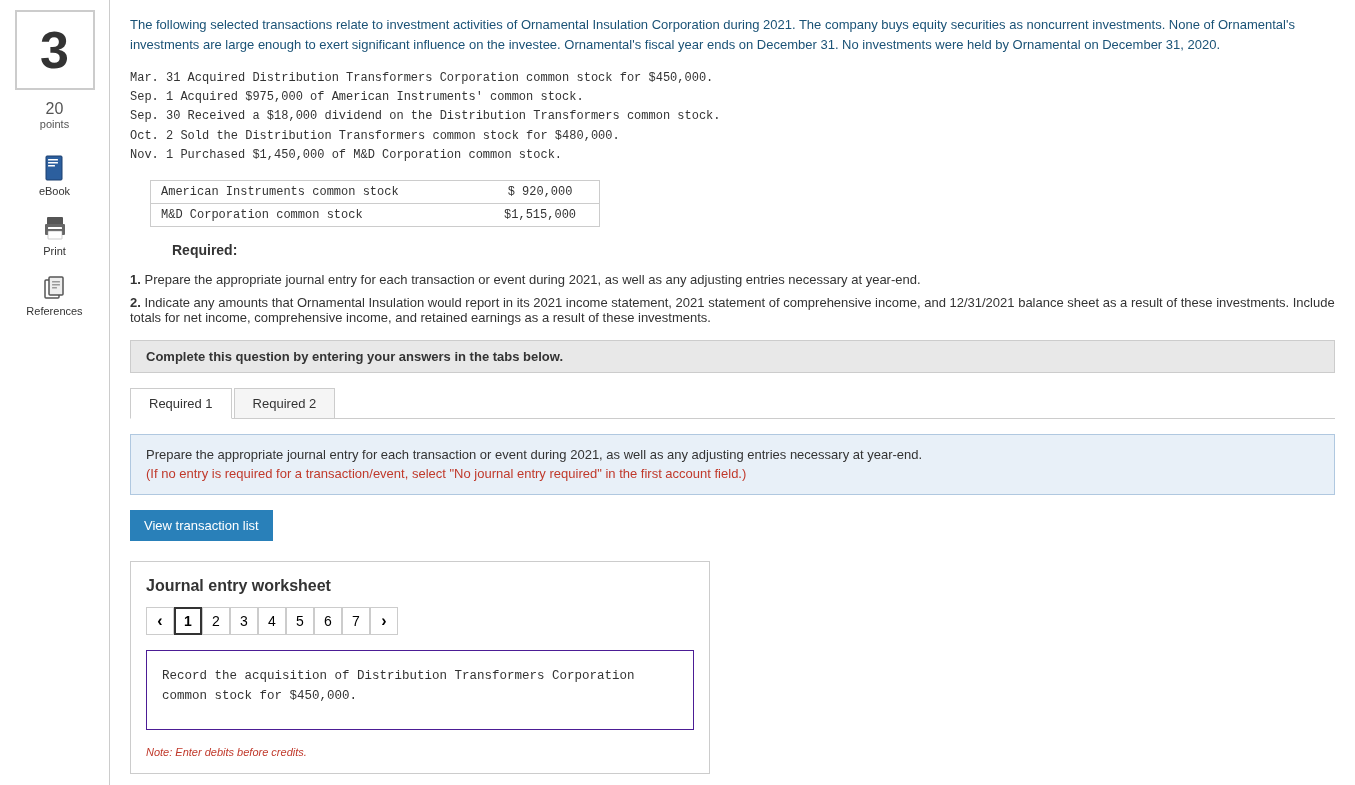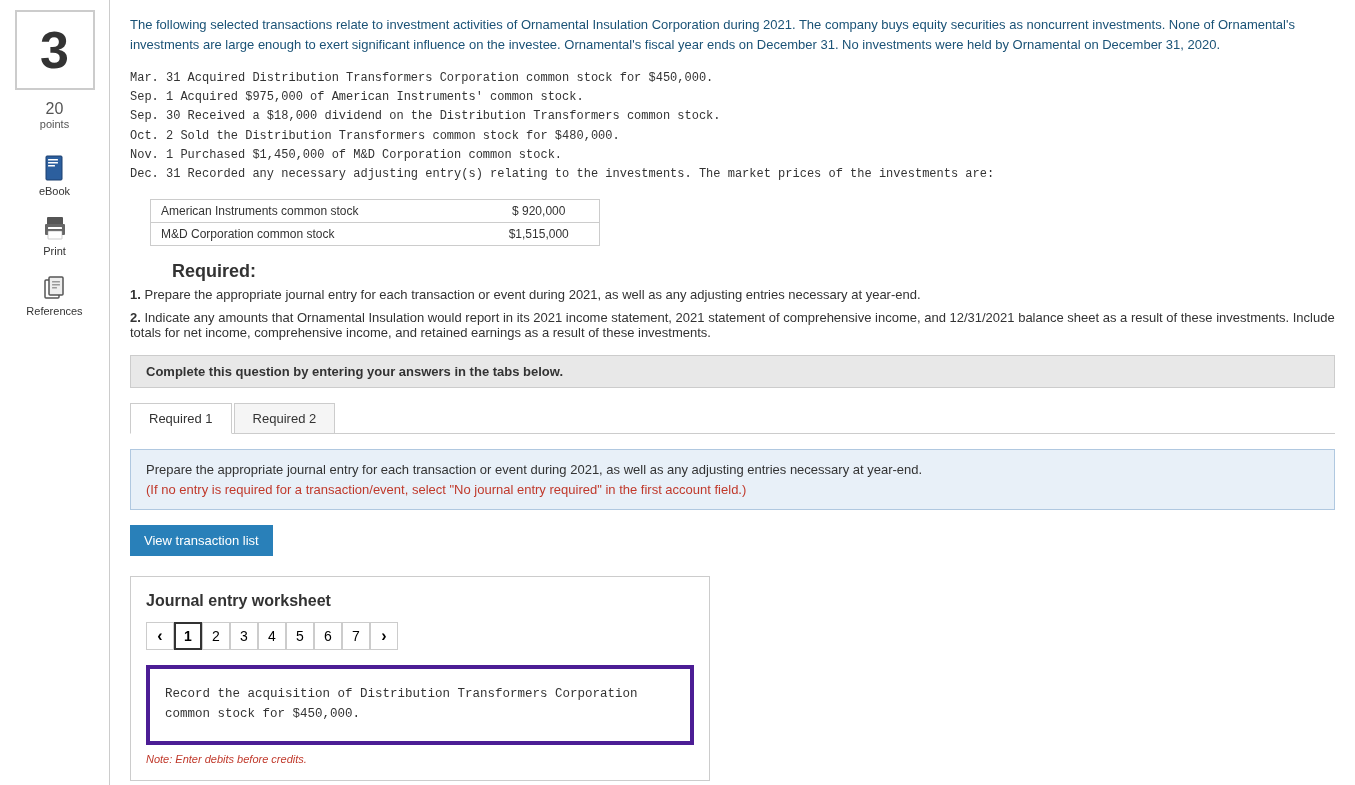--- a/index.html
+++ b/index.html
@@ -95,37 +95,37 @@
       border: 1px solid #ccc;
       margin: 10px 0 15px 20px;
       width: 450px;
     }
     .market-prices-table table {
       width: 100%;
       border-collapse: collapse;
     }
     .market-prices-table td {
       padding: 4px 10px;
-      font-family: Liberation Sans, sans-serif;
+      font-family: Liberation Mono, monospace;
       font-size: 12px;
     }
     .market-prices-table tr:first-child td {
       border-bottom: 1px solid #ccc;
     }
     .price-amount {
       text-align: center;
     }
     
     .required-section {
       margin-bottom: 15px;
     }
     .required-label {
       font-weight: bold;
-      font-size: 18px;
-      margin-bottom: 5px;
+      font-size: 14px;
+      margin-bottom: 14px;
       padding-left: 42px;
     }
     .required-item {
       margin-bottom: 8px;
     }
     .req-num {
       font-weight: bold;
     }
     
     .complete-banner {
@@ -223,27 +223,27 @@
       font-weight: bold;
     }
     .page-btn.nav {
       font-size: 16px;
       font-weight: bold;
       border: 1px solid #ccc;
     }
     
     
     .record-entry-box {
-      border: 4px solid #4c1d95;
+      border: 1px solid #4c1d95;
       padding: 15px;
       font-family: 'Courier New', monospace;
       font-size: 12.5px;
       line-height: 1.6;
       min-height: 80px;
-      margin-bottom: 8px;
+      margin-bottom: 16px;
     }
     
     .note-credits {
       font-size: 11px;
       color: #c0392b;
       font-style: italic;
     }
   </style>
 </head>
 <body>
@@ -299,21 +299,20 @@
   <div class="main">
     
     <p class="intro-text">The following selected transactions relate to investment activities of Ornamental Insulation Corporation during 2021. The company buys equity securities as noncurrent investments. None of Ornamental's investments are large enough to exert significant influence on the investee. Ornamental's fiscal year ends on December 31. No investments were held by Ornamental on December 31, 2020.</p>
 
     <div class="transactions">
       <div>Mar. 31  Acquired Distribution Transformers Corporation common stock for $450,000.</div>
       <div>Sep.  1  Acquired $975,000 of American Instruments' common stock.</div>
       <div>Sep. 30  Received a $18,000 dividend on the Distribution Transformers common stock.</div>
       <div>Oct.  2  Sold the Distribution Transformers common stock for $480,000.</div>
       <div>Nov.  1  Purchased $1,450,000 of M&amp;D Corporation common stock.</div>
-      <div>Dec. 31  Recorded any necessary adjusting entry(s) relating to the investments. The market prices of the investments are:</div>
     </div>
 
     <div class="market-prices-table">
       <table>
         <tbody>
             <tr>
           <td>American Instruments common stock</td>
           <td class="price-amount">$  920,000</td>
         </tr>
         <tr>

